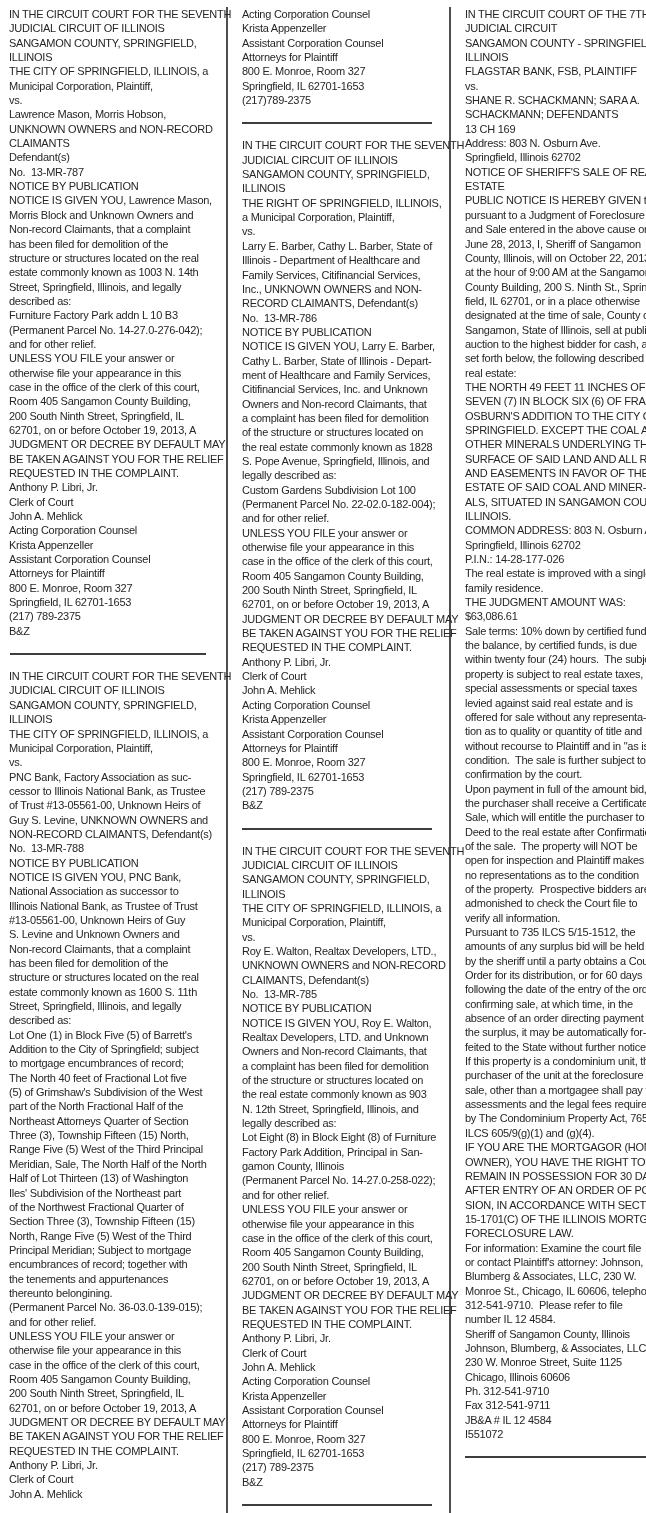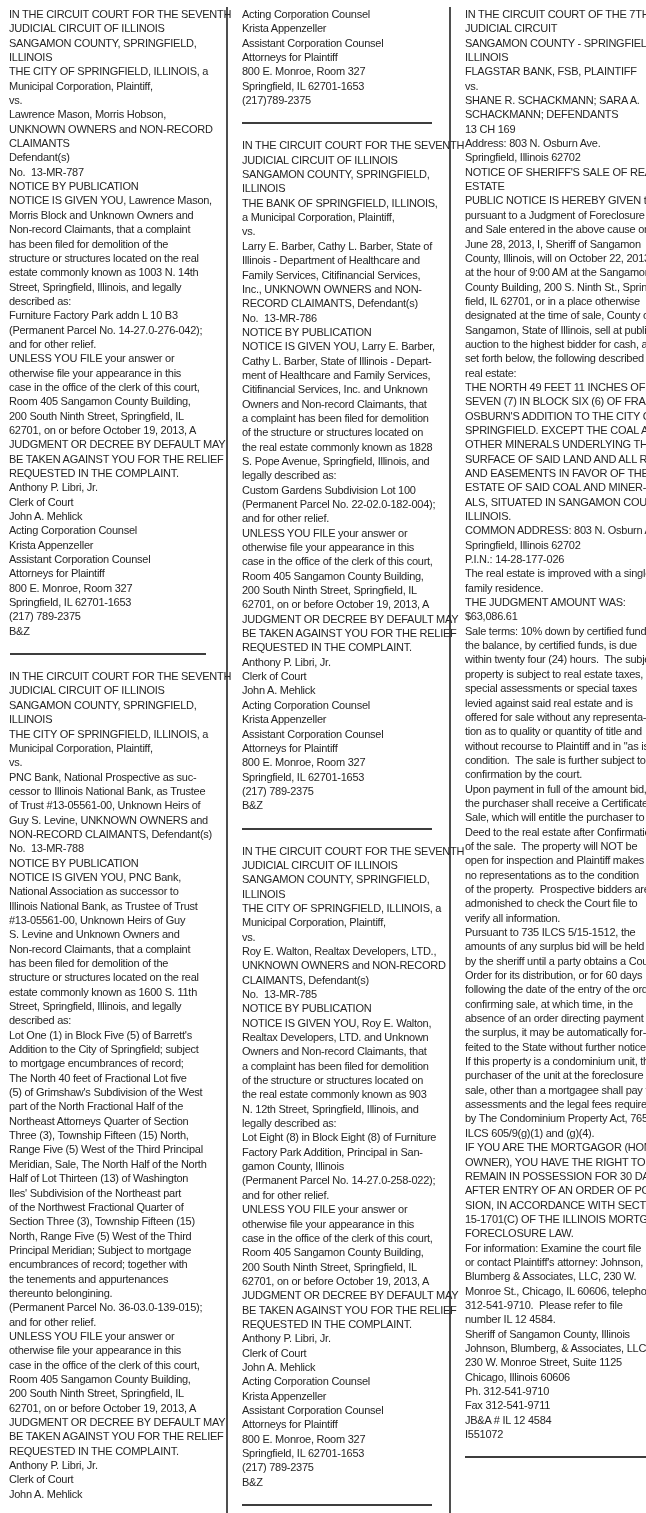--- a/index.html
+++ b/index.html
@@ -106,21 +106,21 @@
       </div>
       <div class="rule"></div>
       <div class="notice">
         <div class="line">IN THE CIRCUIT COURT FOR THE SEVENTH</div>
         <div class="line">JUDICIAL CIRCUIT OF ILLINOIS</div>
         <div class="line">SANGAMON COUNTY, SPRINGFIELD,</div>
         <div class="line">ILLINOIS</div>
         <div class="line">THE CITY OF SPRINGFIELD, ILLINOIS, a</div>
         <div class="line">Municipal Corporation, Plaintiff,</div>
         <div class="line">vs.</div>
-        <div class="line">PNC Bank, National Prospective as suc-</div>
+        <div class="line">PNC Bank, Factory Association as suc-</div>
         <div class="line">cessor to Illinois National Bank, as Trustee</div>
         <div class="line">of Trust #13-05561-00, Unknown Heirs of</div>
         <div class="line">Guy S. Levine, UNKNOWN OWNERS and</div>
         <div class="line">NON-RECORD CLAIMANTS, Defendant(s)</div>
         <div class="line">No.  13-MR-788</div>
         <div class="line">NOTICE BY PUBLICATION</div>
         <div class="line">NOTICE IS GIVEN YOU, PNC Bank,</div>
         <div class="line">National Association as successor to</div>
         <div class="line">Illinois National Bank, as Trustee of Trust</div>
         <div class="line">#13-05561-00, Unknown Heirs of Guy</div>
@@ -175,21 +175,21 @@
         <div class="line">800 E. Monroe, Room 327</div>
         <div class="line">Springfield, IL 62701-1653</div>
         <div class="line">(217)789-2375</div>
       </div>
       <div class="rule"></div>
       <div class="notice">
         <div class="line">IN THE CIRCUIT COURT FOR THE SEVENTH</div>
         <div class="line">JUDICIAL CIRCUIT OF ILLINOIS</div>
         <div class="line">SANGAMON COUNTY, SPRINGFIELD,</div>
         <div class="line">ILLINOIS</div>
-        <div class="line">THE BANK OF SPRINGFIELD, ILLINOIS,</div>
+        <div class="line">THE RIGHT OF SPRINGFIELD, ILLINOIS,</div>
         <div class="line">a Municipal Corporation, Plaintiff,</div>
         <div class="line">vs.</div>
         <div class="line">Larry E. Barber, Cathy L. Barber, State of</div>
         <div class="line">Illinois - Department of Healthcare and</div>
         <div class="line">Family Services, Citifinancial Services,</div>
         <div class="line">Inc., UNKNOWN OWNERS and NON-</div>
         <div class="line">RECORD CLAIMANTS, Defendant(s)</div>
         <div class="line">No.  13-MR-786</div>
         <div class="line">NOTICE BY PUBLICATION</div>
         <div class="line">NOTICE IS GIVEN YOU, Larry E. Barber,</div>

